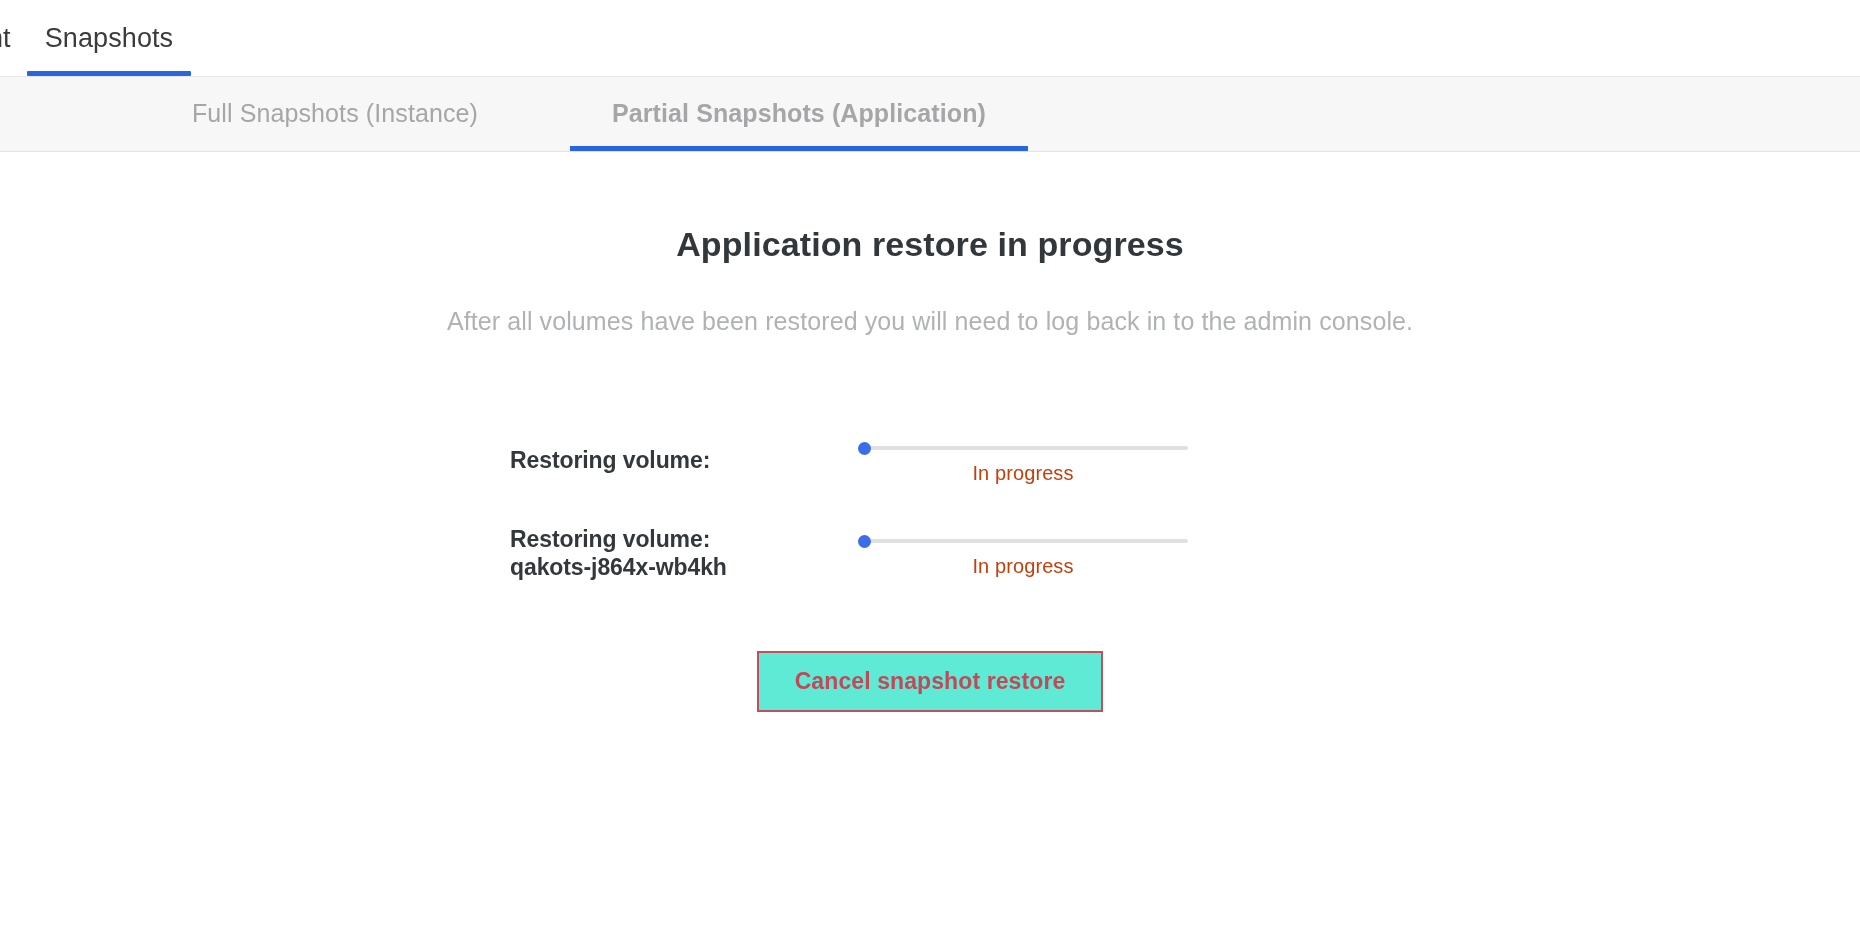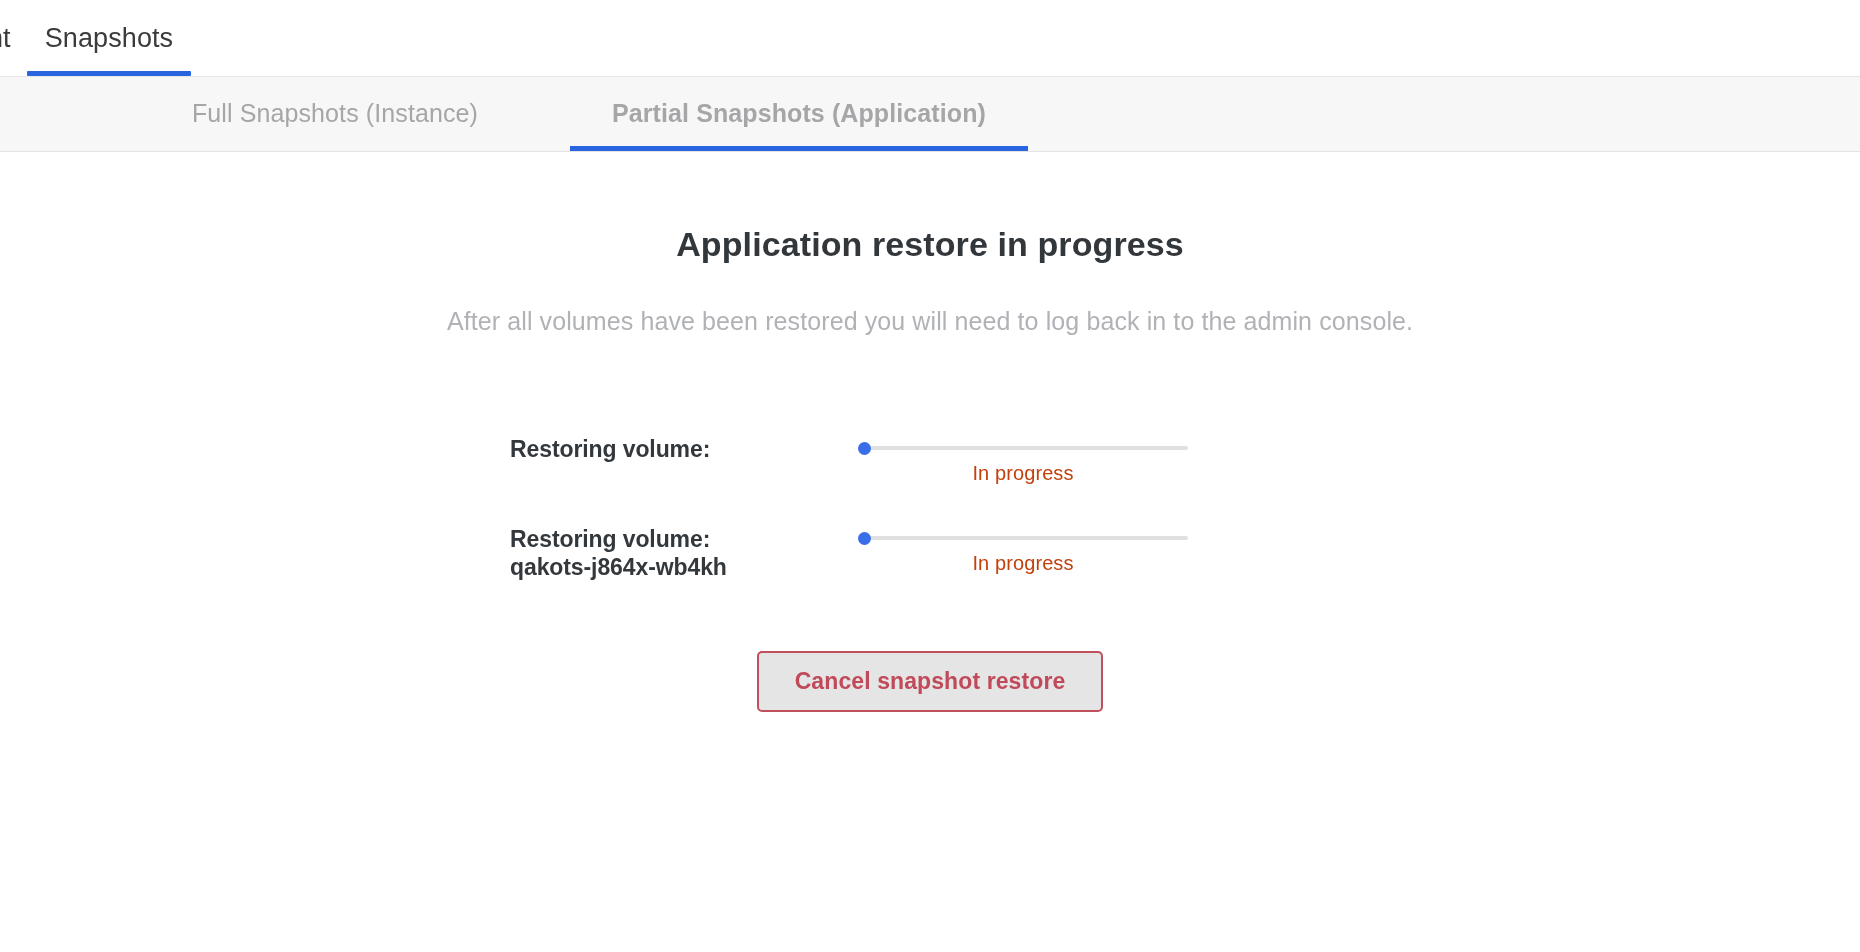--- a/index.html
+++ b/index.html
@@ -120,21 +120,21 @@
 
   
   .volumes {
     margin-top: 96px;
     display: flex;
     flex-direction: column;
     align-items: center;
   }
   .volume-row {
     display: flex;
-    align-items: flex-start;
+    align-items: center;
     width: 840px;
   }
   .volume-row + .volume-row { margin-top: 38px; }
   .volume-label {
     width: 330px;
     text-align: left;
     font-size: 23px;
     font-weight: bold;
     color: #33383d;
     line-height: 1.22;
@@ -178,23 +178,23 @@
   .button-area {
     margin-top: 70px;
     display: flex;
     justify-content: center;
   }
   .cancel-button {
     font-family: "Liberation Sans", sans-serif;
     font-size: 23px;
     font-weight: bold;
     color: #c04a59;
-    background: #e5e5e5;
+    background: #5eead4;
     border: 2px solid #c0505c;
-    border-radius: 5px;
+    border-radius: 0;
     padding: 17px 36px;
     letter-spacing: 0.1px;
     cursor: pointer;
     line-height: 1;
   }
 </style>
 </head>
 <body>
 
 <div class="top-tabs">

